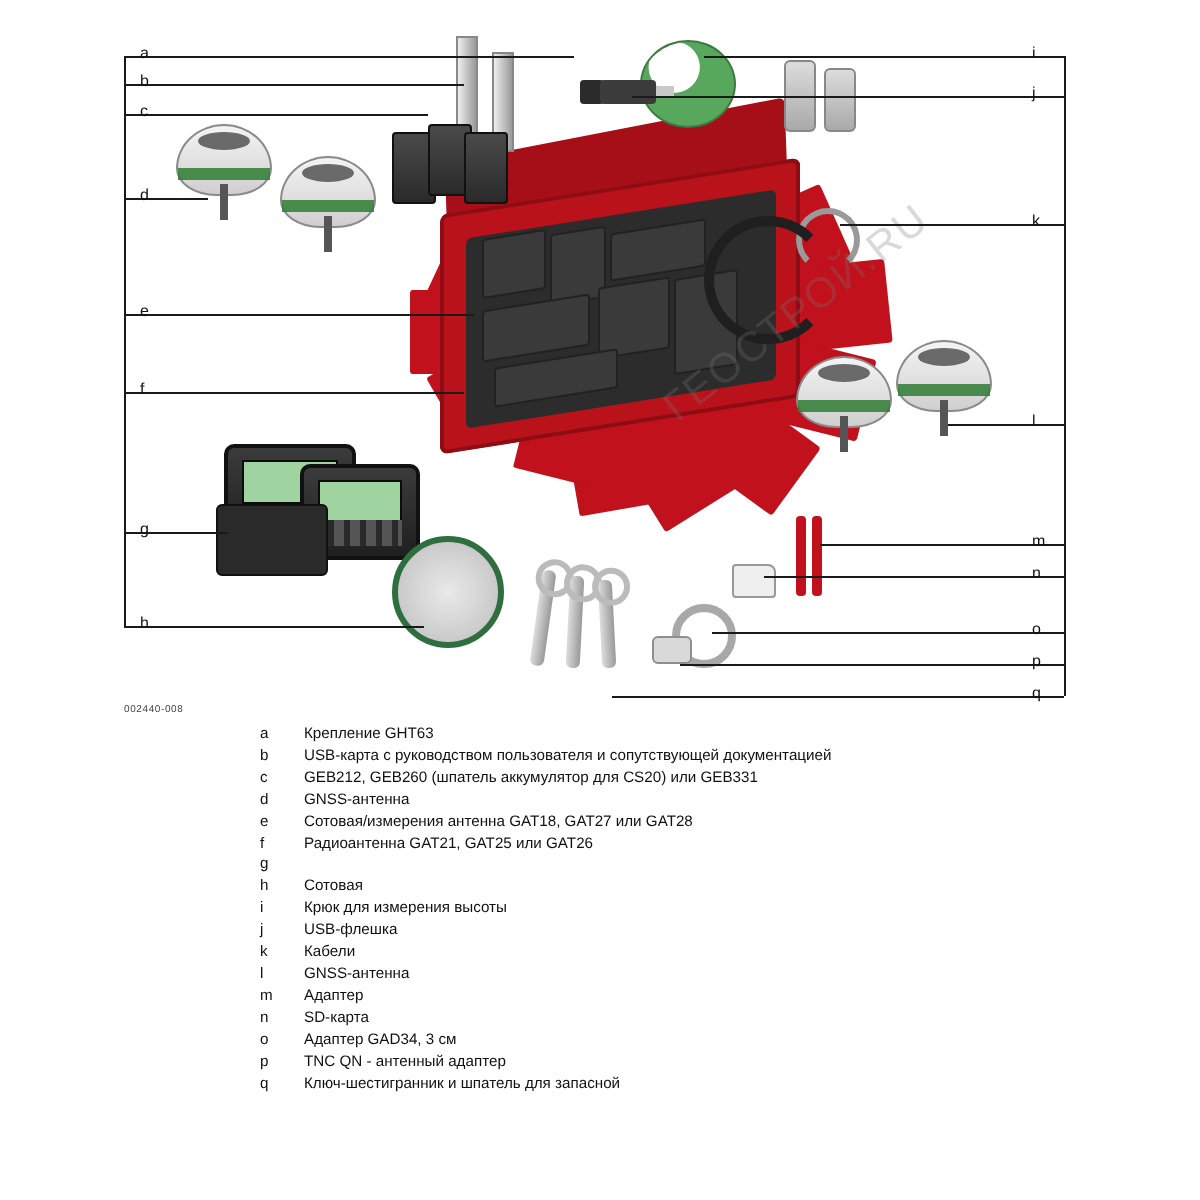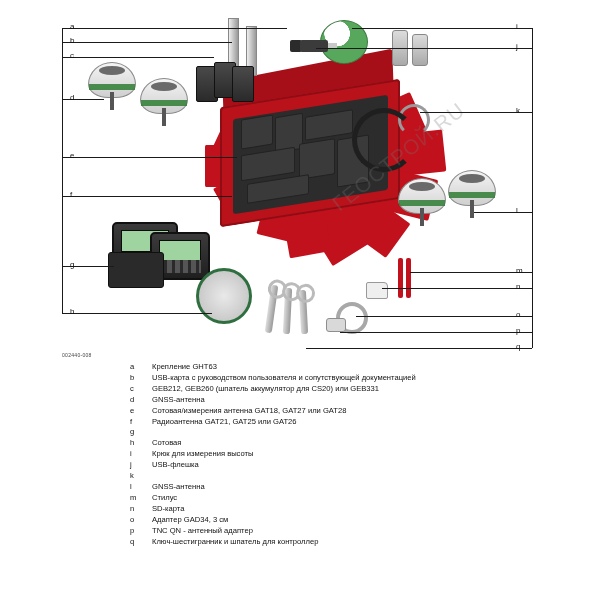--- a/index.html
+++ b/index.html
@@ -435,40 +435,41 @@
     <div class="legend-row">
       <div class="legend-key">i</div>
       <div class="legend-text">Крюк для измерения высоты</div>
     </div>
     <div class="legend-row">
       <div class="legend-key">j</div>
       <div class="legend-text">USB-флешка</div>
     </div>
     <div class="legend-row">
       <div class="legend-key">k</div>
+      <div class="legend-text">Кабели</div>
     </div>
     <div class="legend-row">
       <div class="legend-key">l</div>
       <div class="legend-text">GNSS-антенна</div>
     </div>
     <div class="legend-row">
       <div class="legend-key">m</div>
-      <div class="legend-text">Стилус</div>
+      <div class="legend-text">Адаптер</div>
     </div>
     <div class="legend-row">
       <div class="legend-key">n</div>
       <div class="legend-text">SD-карта</div>
     </div>
     <div class="legend-row">
       <div class="legend-key">o</div>
       <div class="legend-text">Адаптер GAD34, 3 см</div>
     </div>
     <div class="legend-row">
       <div class="legend-key">p</div>
       <div class="legend-text">TNC QN - антенный адаптер</div>
     </div>
     <div class="legend-row">
       <div class="legend-key">q</div>
-      <div class="legend-text">Ключ-шестигранник и шпатель для контроллер</div>
+      <div class="legend-text">Ключ-шестигранник и шпатель для запасной</div>
     </div>
 
   </div>
 </div>
 
 </body></html>

